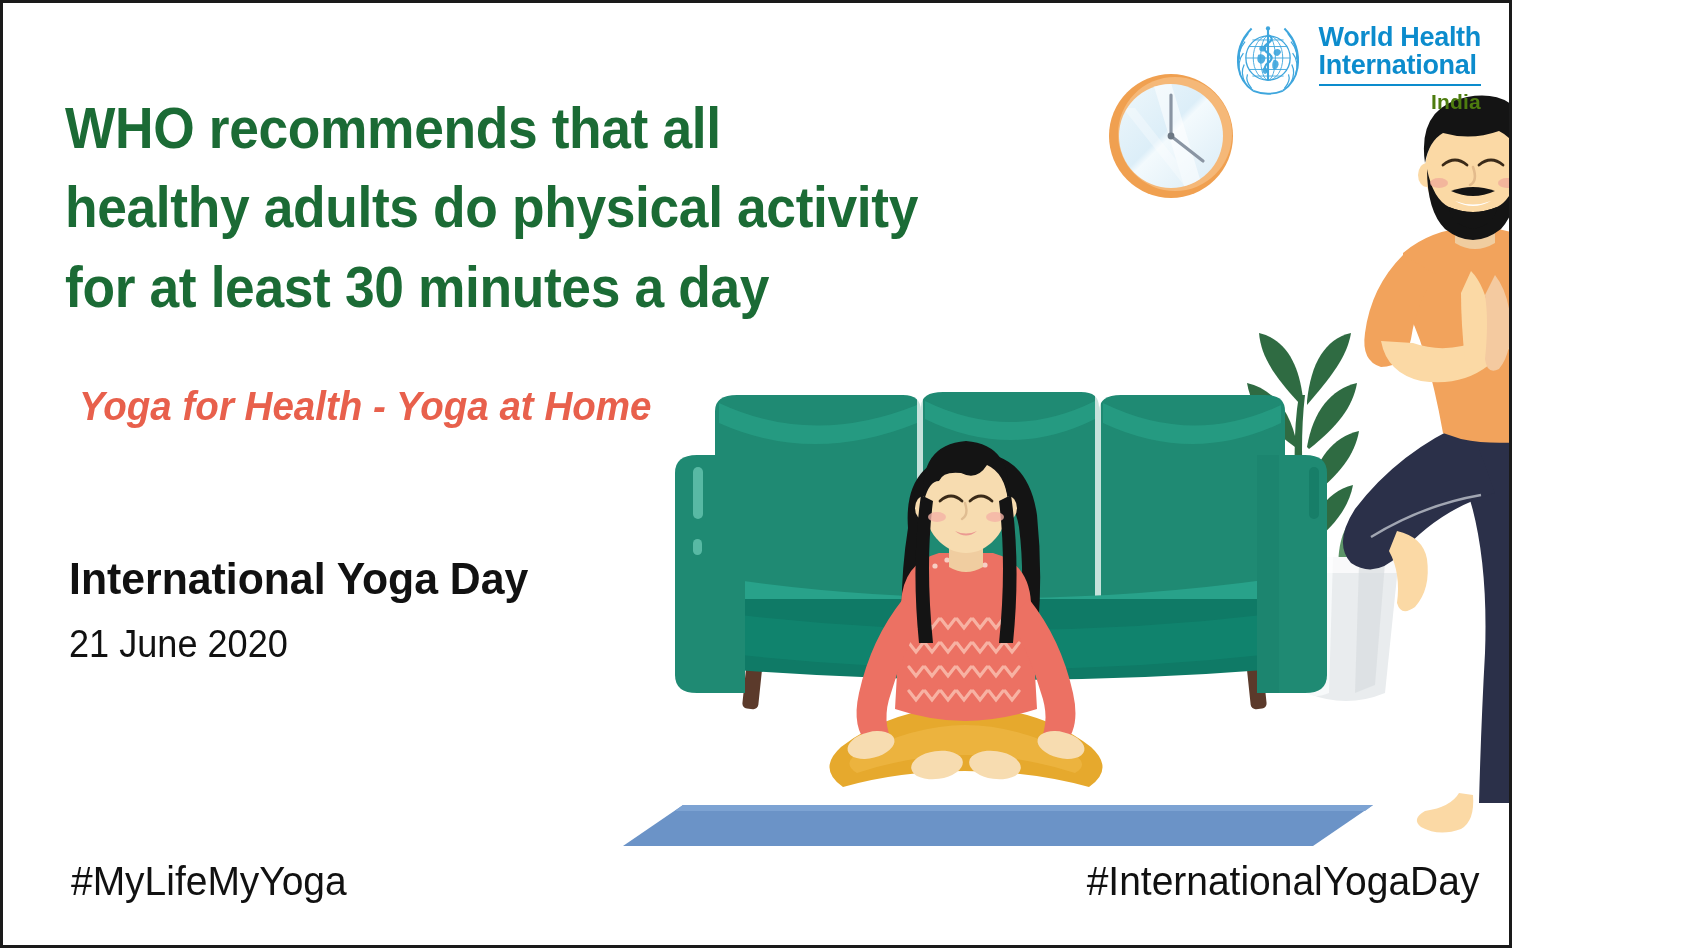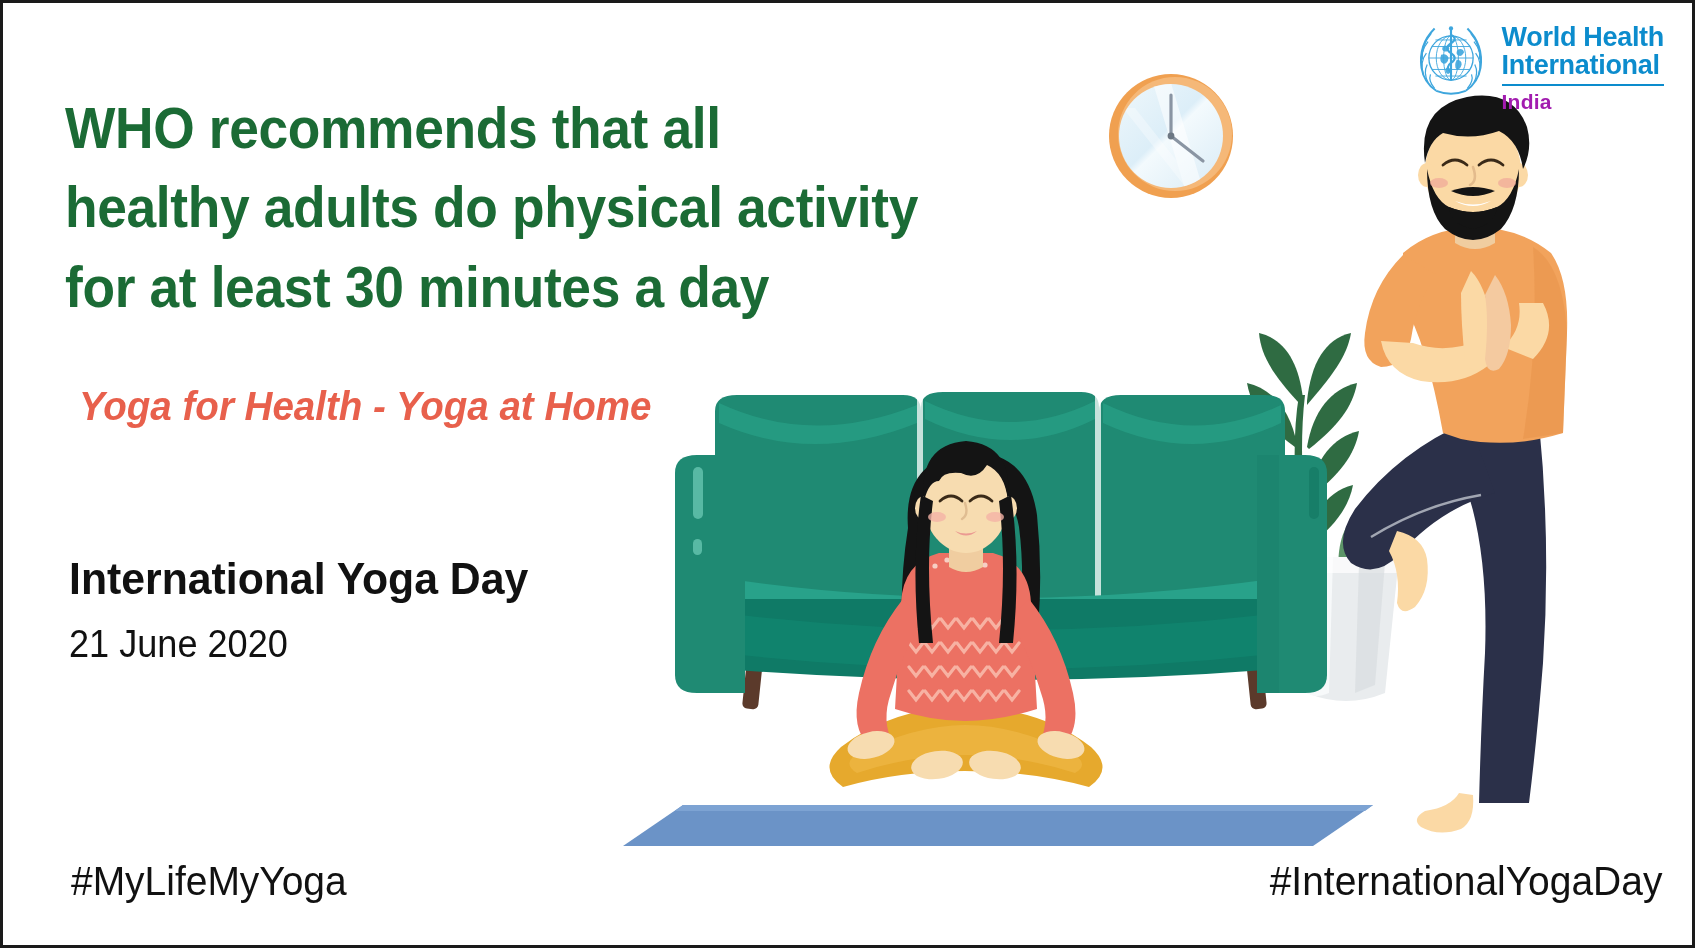--- a/index.html
+++ b/index.html
@@ -1,20 +1,20 @@
 <!DOCTYPE html>
 <html><head>
 <meta charset="utf-8">
 <style>
   html,body{margin:0;padding:0;background:#ffffff;}
   body{font-family:"Liberation Sans", sans-serif;}
 
   #poster{
     position:relative;
-    width:1695px;height:948px;
+    width:1512px;height:948px;
     background:#ffffff;
     overflow:hidden;
     border:3px solid #1a1a1a;
     box-sizing:border-box;
   }
 
   
   .headline{
     position:absolute;left:62px;top:85px;width:1010px;
     font-family:"Liberation Sans Narrow","Liberation Sans",sans-serif;
@@ -85,21 +85,21 @@
     line-height:1.04;
     color:#0c8ccd;
     letter-spacing:-.3px;
     white-space:nowrap;
   }
   .who-rule{
     height:2px;background:#0c8ccd;margin:5px 0 4px 0;width:100%;
   }
   .who-country{
     font-family:"Liberation Sans","DejaVu Sans",sans-serif;
-    font-weight:bold;font-size:21px;color:#a21caf;letter-spacing:.2px;
+    font-weight:bold;font-size:21px;color:#4d7c0f;letter-spacing:.2px;text-align:right;
   }
 
   
   .art{position:absolute;left:0;top:0;width:1695px;height:948px;pointer-events:none;}
 </style>
 </head>
 <body>
 
 <div id="poster">
 

